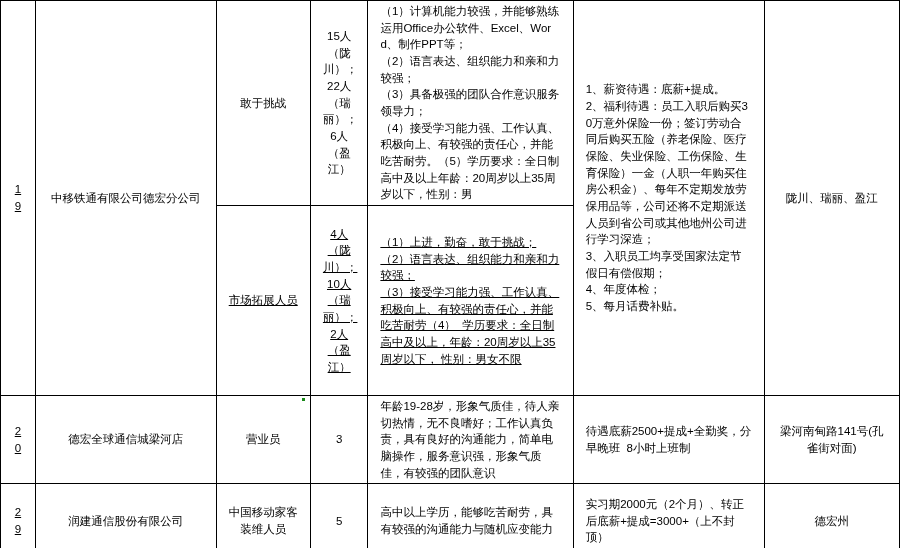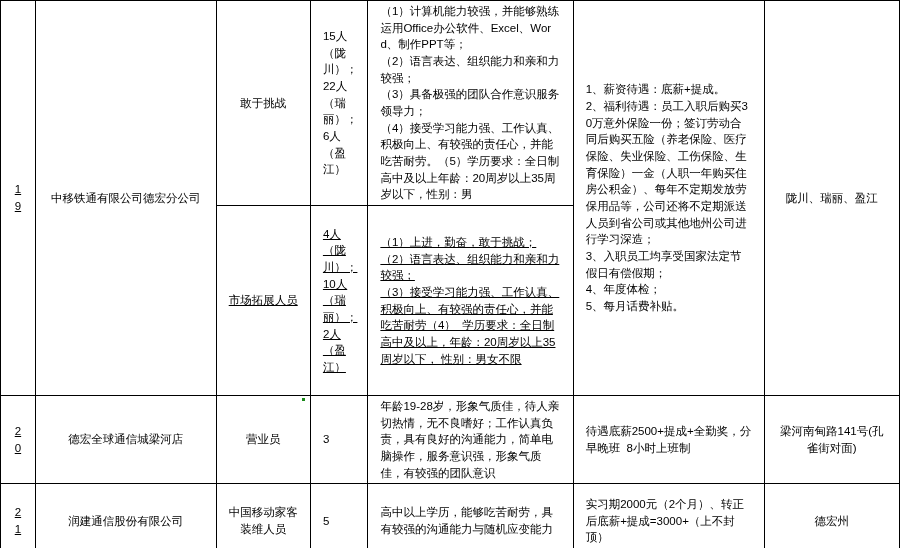--- a/index.html
+++ b/index.html
@@ -43,20 +43,21 @@
     width: 176px;
     text-align: center;
     margin-top: 46px;
   }
   td.c-post {
     width: 92px;
     text-align: center;
   }
   td.c-count {
     width: 56px;
+    text-align: center;
   }
   td.c-req {
     width: 200px;
     text-align: left;
   }
   td.c-treat {
     width: 186px;
     text-align: left;
   }
   td.c-place {
@@ -147,21 +148,21 @@
           </td>
         <td class="c-treat">
             <span class="cell-text">待遇底薪2500+提成+全勤奖，分早晚班  8小时上班制</span>
           </td>
         <td class="c-place">
             <span class="cell-text">梁河南甸路141号(孔雀街对面)</span>
           </td>
       </tr>
       <tr class="row-21">
         <td class="c-idx">
-            <span class="cell-text">21</span>
+            <span class="cell-text">29</span>
           </td>
         <td class="c-company">
             <span class="cell-text">润建通信股份有限公司</span>
           </td>
         <td class="c-post">
             <span class="cell-text">中国移动家客装维人员</span>
           </td>
         <td class="c-count">
             <span class="cell-text">5</span>
           </td>

